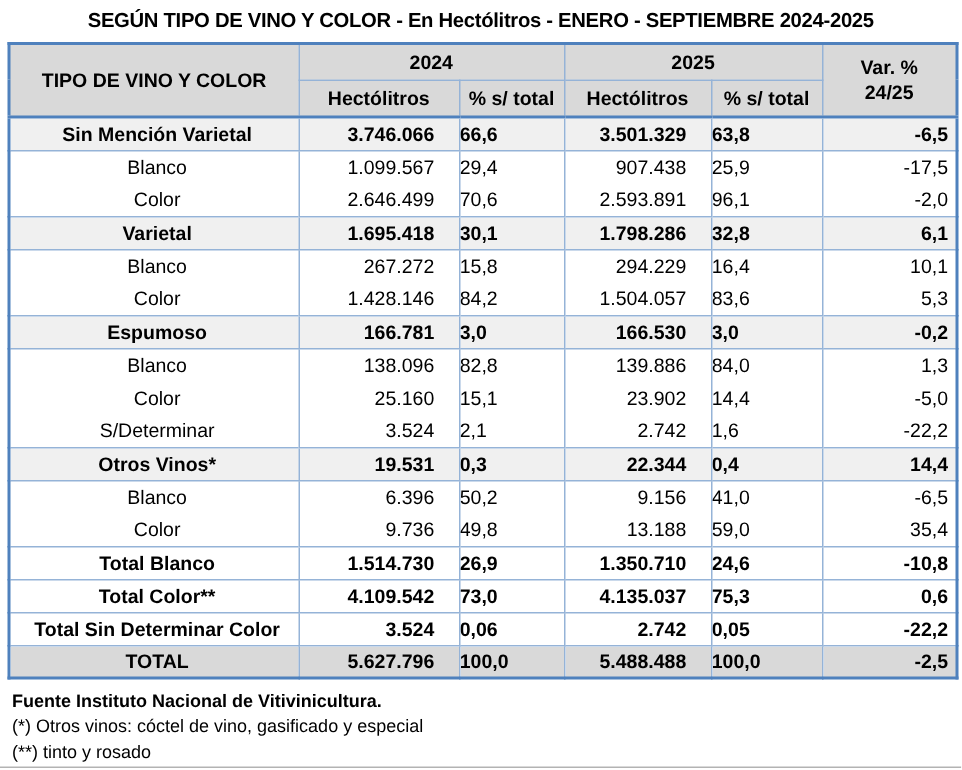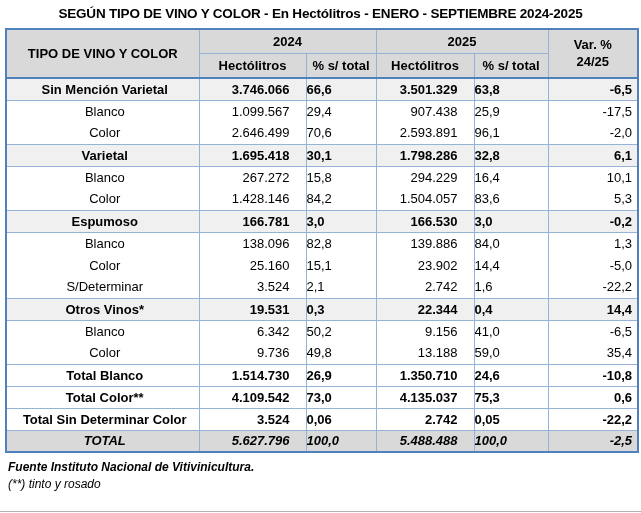--- a/index.html
+++ b/index.html
@@ -35,31 +35,31 @@
   thead th{border-bottom-width:1px;}
   thead tr.h2 th, thead th[rowspan]{border-bottom:2px solid var(--border-strong);}
   .var-line{display:block;line-height:1.25;}
   tbody td{
     height:22px;border-left:1px solid var(--border-light);
     border-right:1px solid var(--border-light);
     background:#ffffff;white-space:nowrap;overflow:hidden;
   }
   tbody tr.row-category td{background:var(--category-bg);font-weight:bold;}
   tbody tr.row-total-white td{background:#ffffff;font-weight:bold;}
-  tbody tr.row-total-gray td{background:var(--total-bg);font-weight:bold;font-style:italic;}
+  tbody tr.row-total-gray td{background:var(--total-bg);font-weight:bold;}
   tbody tr.row-category td, tbody tr.row-total-white td, tbody tr.row-total-gray td{
     border-top:1px solid var(--border-light);
     border-bottom:1px solid var(--border-light);
   }
   td.c-label{text-align:center;padding-left:4px;}
   td.c-hl{text-align:right;padding-right:16px;padding-left:14px;}
   td.c-pct{text-align:left;padding-right:5px;}
   td.c-var{text-align:right;padding-right:5px;}
   .footnotes{position:absolute;left:8px;top:459px;font-size:12px;line-height:17px;}
-  .footnote{font-style:italic;}
+  .footnote{}
   .footnote.source{font-weight:bold;}
   .bottom-divider{
     position:absolute;left:0;bottom:1px;width:641px;height:0;
     border-top:1px solid #b3b3b3;
   }
 </style>
 </head>
 <body>
 
 <div class="page">
@@ -176,21 +176,21 @@
         <tr class="row-category">
       <td class="c-label">Otros Vinos*</td>
       <td class="c-hl">19.531</td>
       <td class="c-pct">0,3</td>
       <td class="c-hl">22.344</td>
       <td class="c-pct">0,4</td>
       <td class="c-var">14,4</td>
     </tr>
         <tr class="row-plain">
       <td class="c-label">Blanco</td>
-      <td class="c-hl">6.342</td>
+      <td class="c-hl">6.396</td>
       <td class="c-pct">50,2</td>
       <td class="c-hl">9.156</td>
       <td class="c-pct">41,0</td>
       <td class="c-var">-6,5</td>
     </tr>
         <tr class="row-plain">
       <td class="c-label">Color</td>
       <td class="c-hl">9.736</td>
       <td class="c-pct">49,8</td>
       <td class="c-hl">13.188</td>
@@ -227,18 +227,19 @@
       <td class="c-pct">100,0</td>
       <td class="c-hl">5.488.488</td>
       <td class="c-pct">100,0</td>
       <td class="c-var">-2,5</td>
     </tr>
       </tbody>
   </table>
 
   <div class="footnotes">
     <div class="footnote source">Fuente Instituto Nacional de Vitivinicultura.</div>
+    <div class="footnote">(*) Otros vinos: cóctel de vino, gasificado y especial</div>
     <div class="footnote">(**) tinto y rosado</div>
   </div>
 
   <div class="bottom-divider"></div>
 
 </div>
 
 </body></html>

